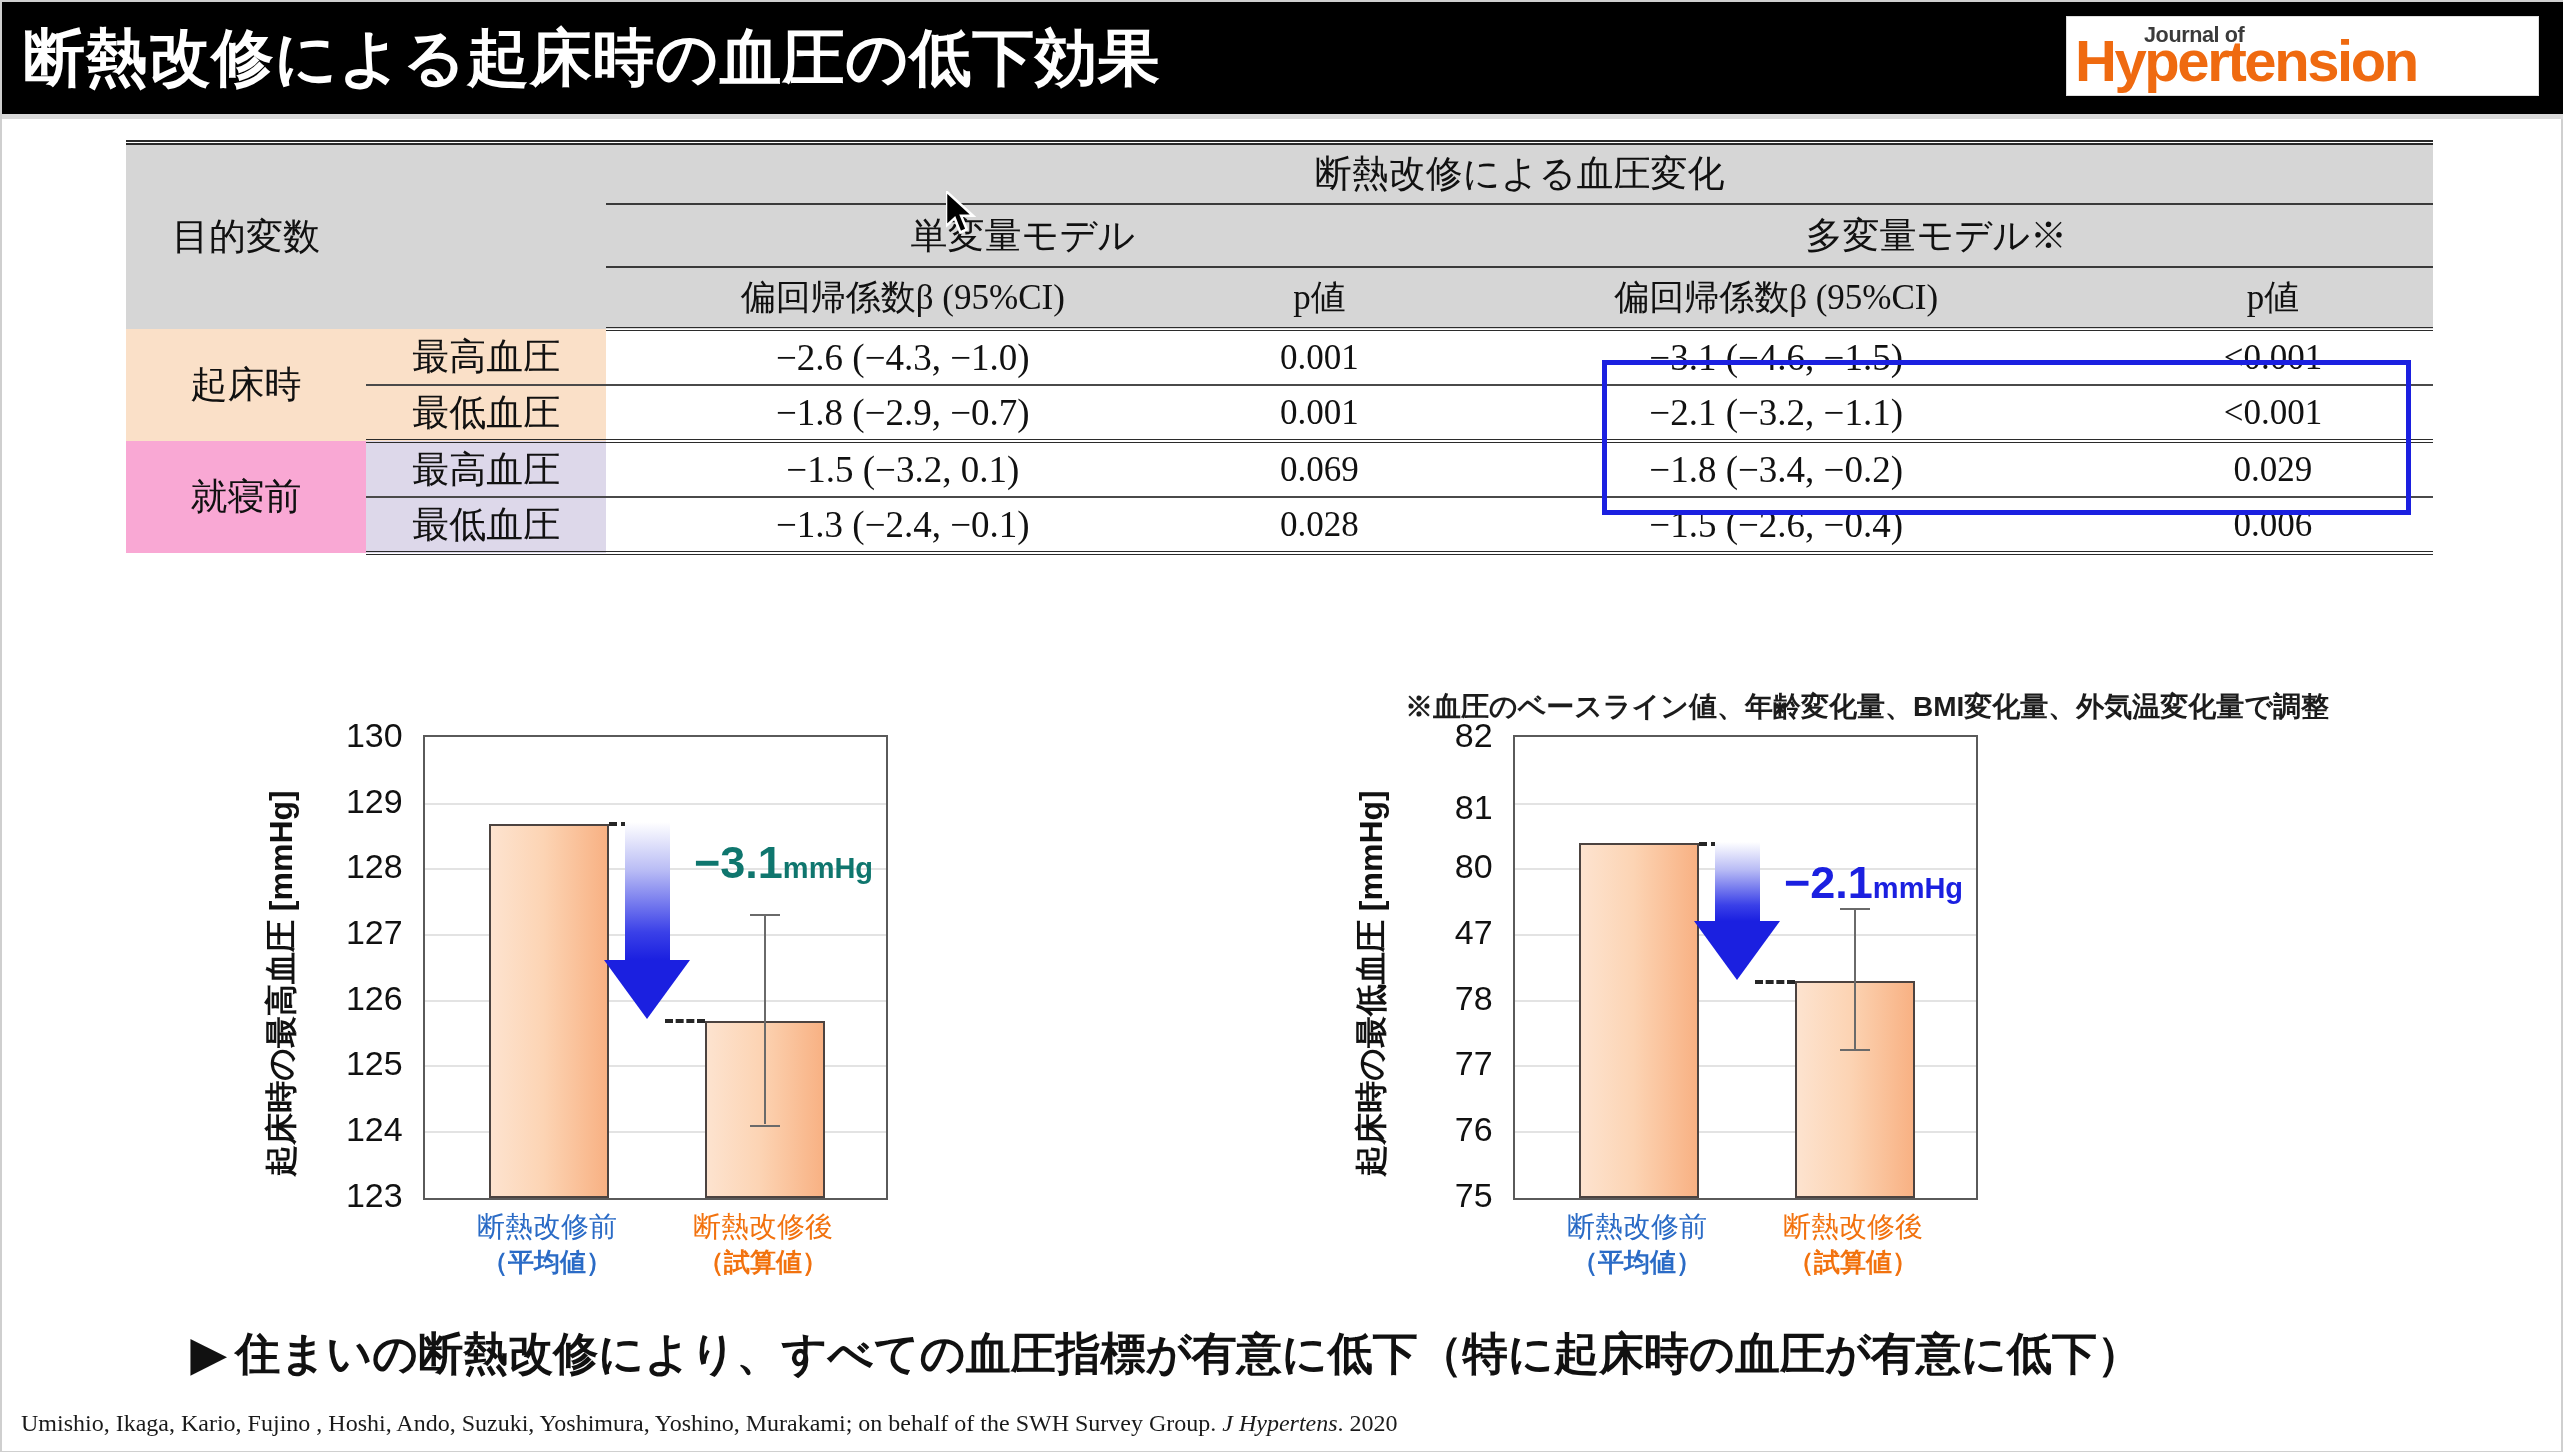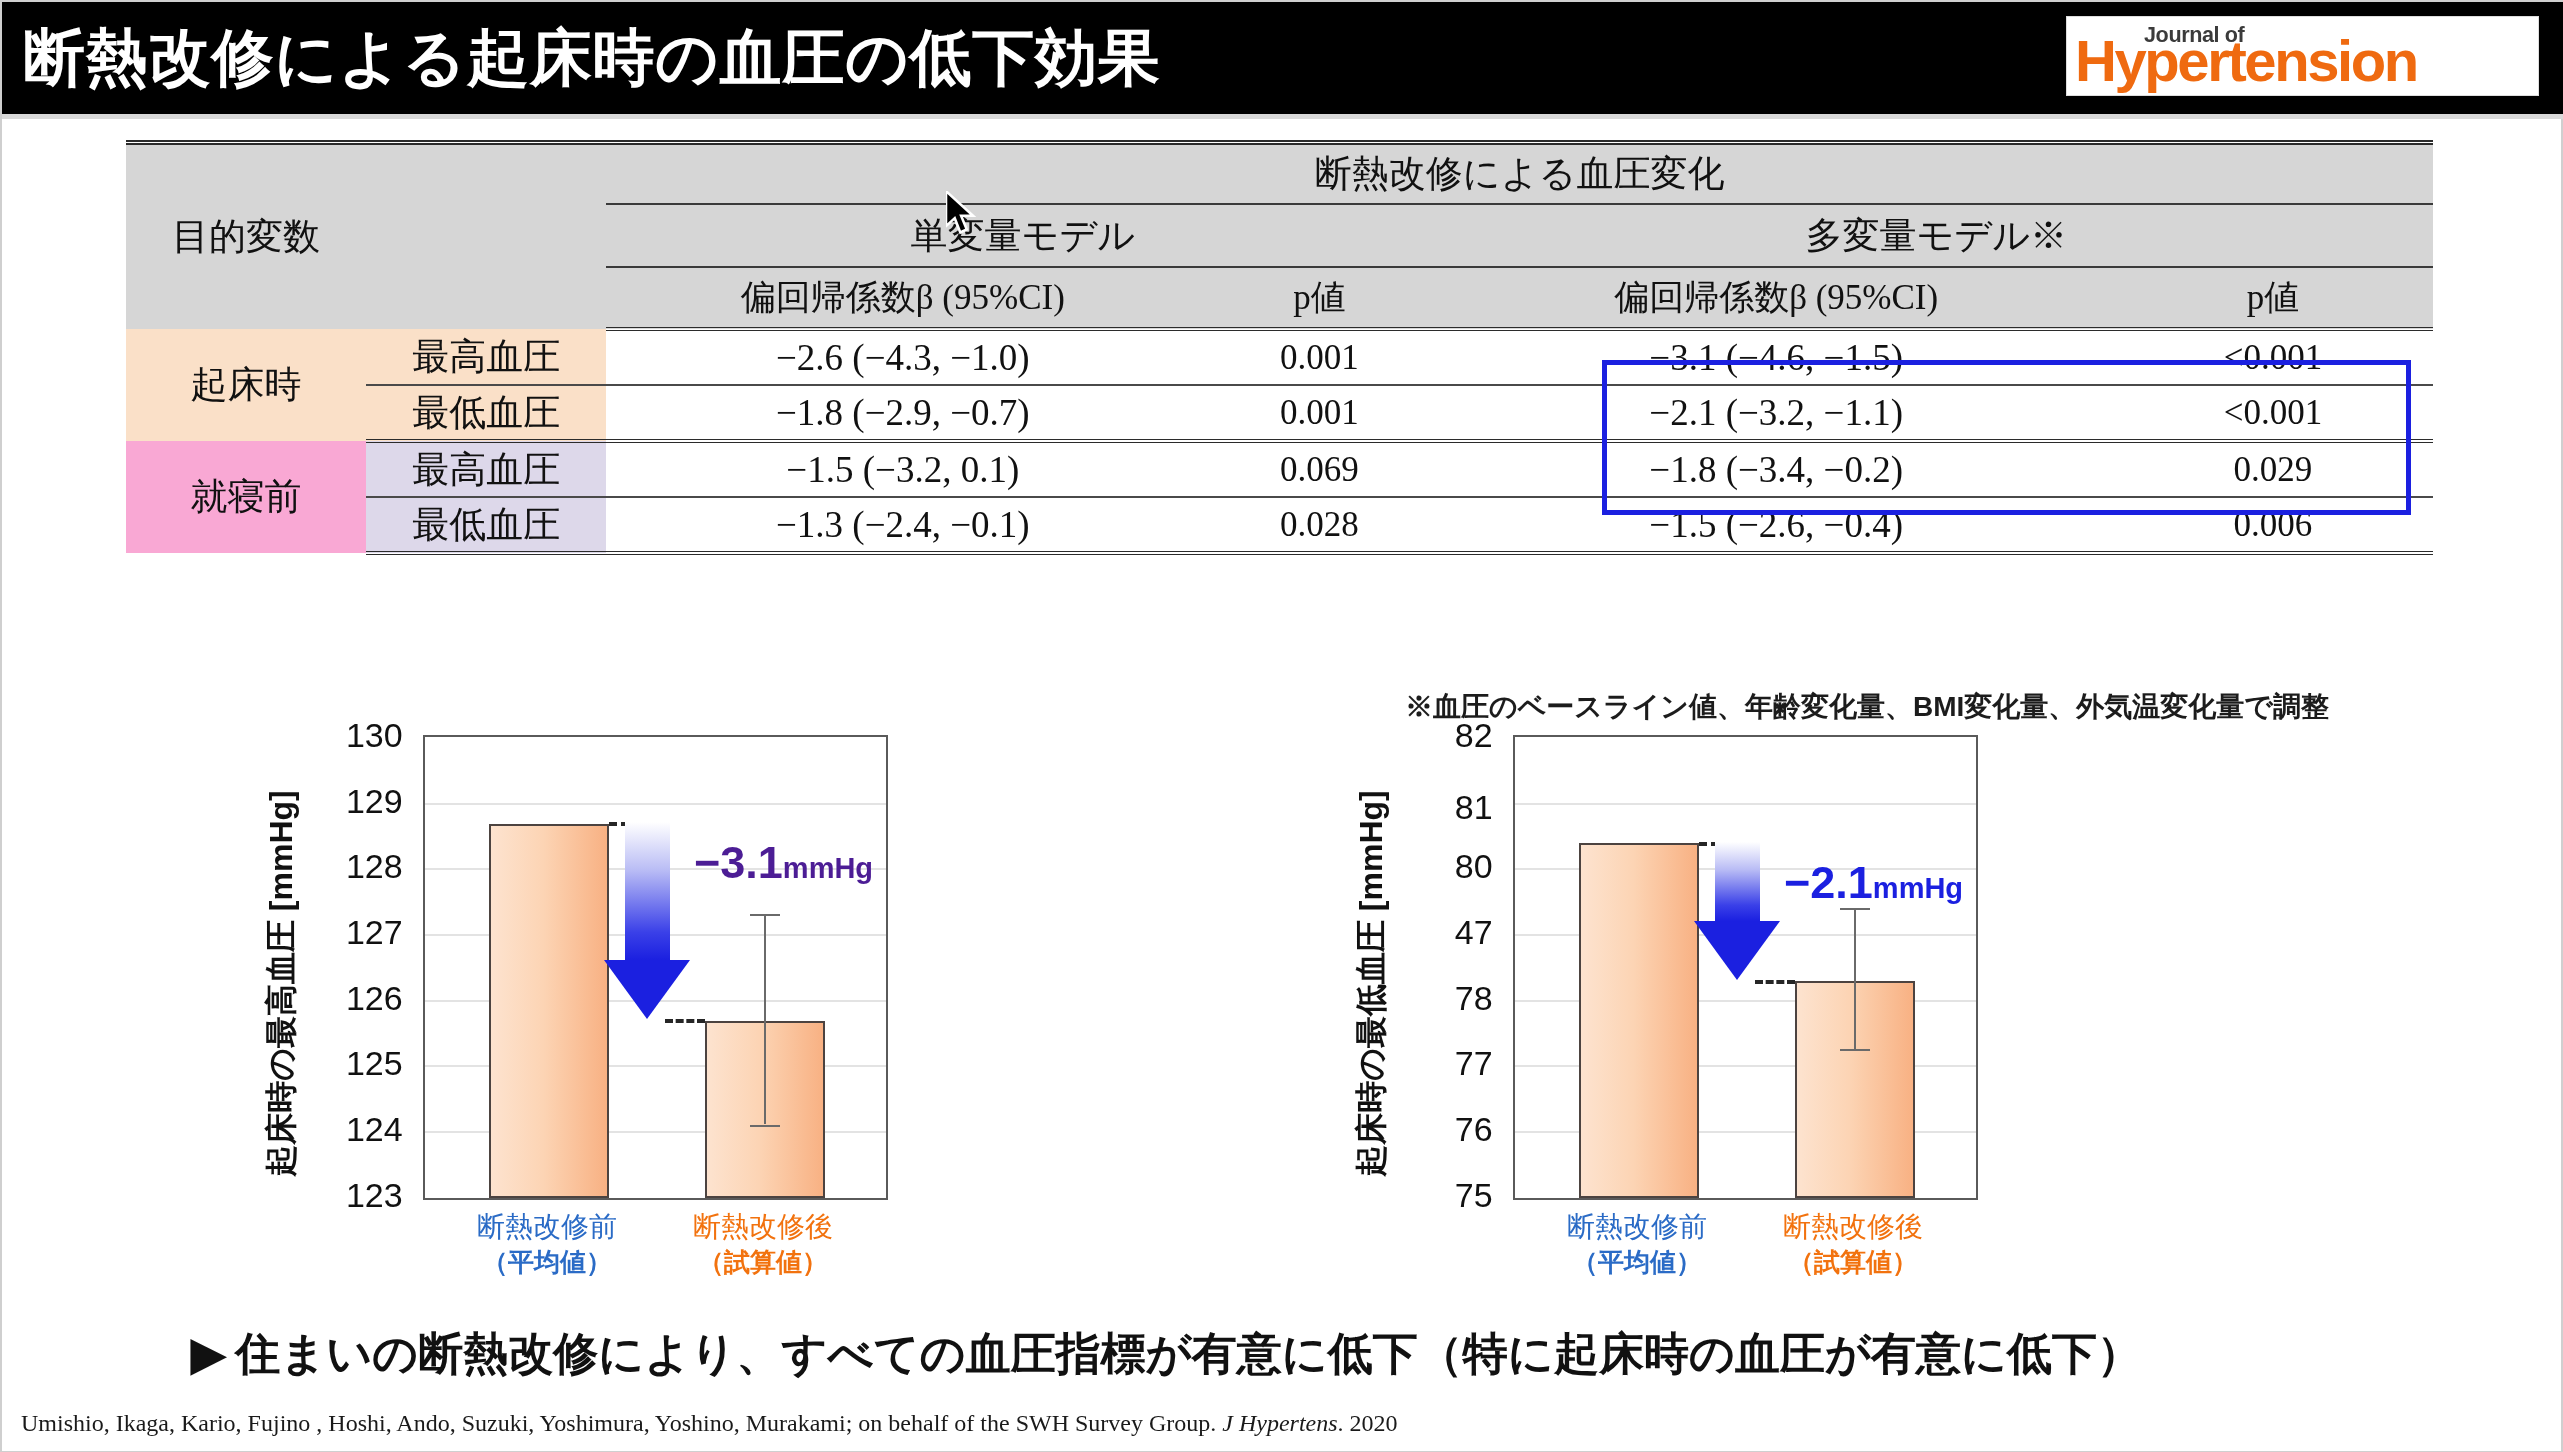--- a/index.html
+++ b/index.html
@@ -245,21 +245,21 @@
         <div class="bar" style="left: 280px; width: 120px; height: 177px;"></div>
         <div class="errbar" style="left: 339px; top: 177px; height: 210px;"></div>
         <div class="errcap" style="left: 325px; top: 177px;"></div>
         <div class="errcap" style="left: 325px; top: 388px;"></div>
         <div class="dash" style="left: 184px; width: 56px; top: 85px;"></div>
         <div class="dash" style="left: 240px; width: 40px; top: 282px;"></div>
         <div class="arrow-wrap" style="left: 200px; top: 85px; width: 45px; height: 197px;">
           <div class="arrow-shaft" style="height: 138px;"></div>
           <div class="arrow-head" style="top: 138px;"></div>
         </div>
-        <div class="delta" style="left: 269px; top: 100px; color: #4c1d95;"><span>−3.1</span><span class="unit">mmHg</span></div>
+        <div class="delta" style="left: 269px; top: 100px; color: #0f766e;"><span>−3.1</span><span class="unit">mmHg</span></div>
       </div>
     <div class="xlabels">
       <div class="xlab before" style="left:124px;">
         <span class="main">断熱改修前</span>
         <span class="sub">（平均値）</span>
       </div>
       <div class="xlab after" style="left:340px;">
         <span class="main">断熱改修後</span>
         <span class="sub">（試算値）</span>
       </div>

